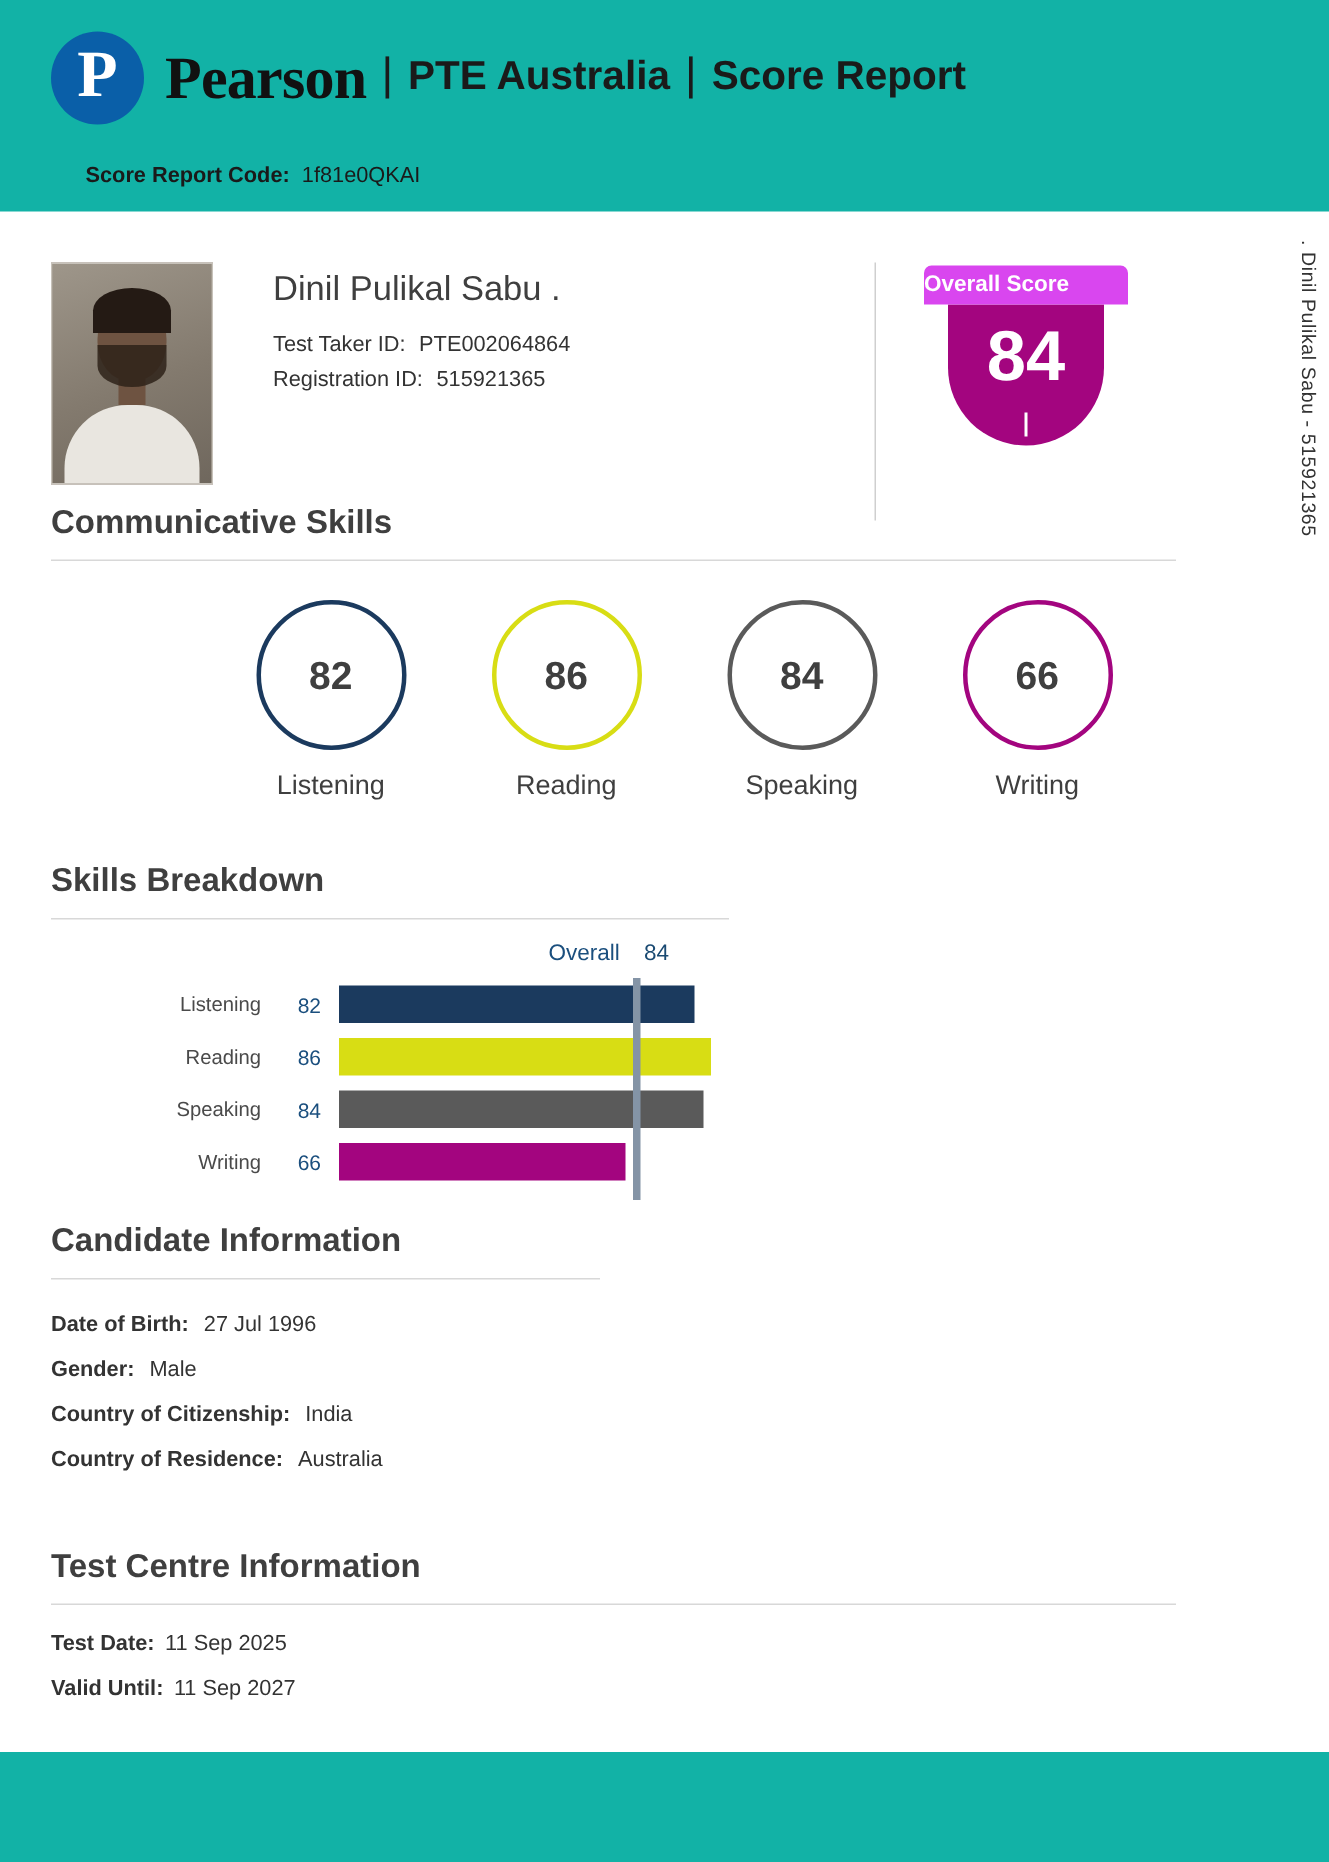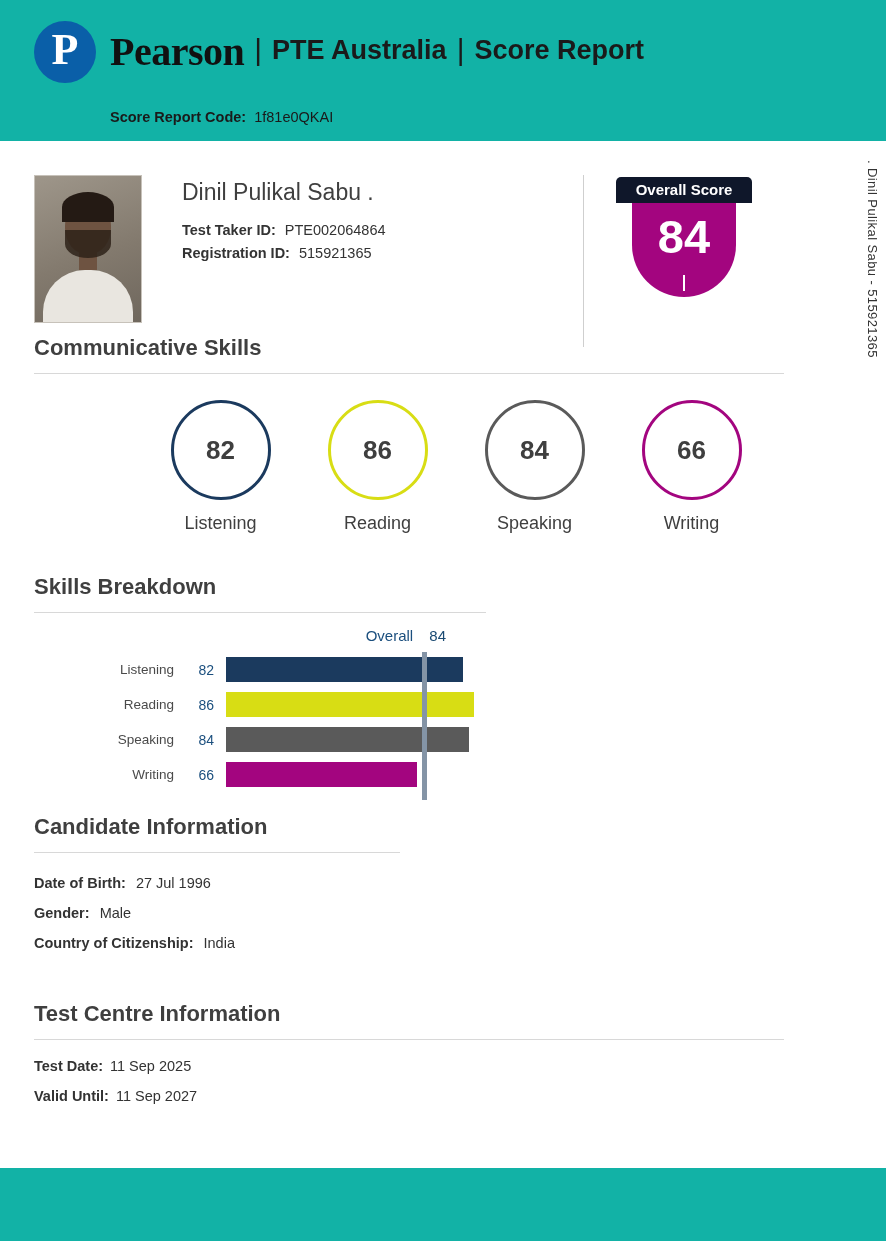--- a/index.html
+++ b/index.html
@@ -67,21 +67,21 @@
   }
   .header-sub {
     font-size: 27px;
     color: #1a1a1a;
     font-weight: bold;
     line-height: 1;
     position: relative;
     top: -2px;
   }
   .score-code {
-    padding-left: 110px;
+    padding-left: 57px;
     font-size: 14.5px;
     color: #1a1a1a;
     position: absolute;
     bottom: 16px;
     left: 0;
   }
   .score-code .lbl {
     font-weight: bold;
   }
   .score-code .val {
@@ -183,21 +183,21 @@
   .cand-name {
     font-size: 23px;
     color: #3f3f3f;
     margin-bottom: 16px;
   }
   .cand-line {
     font-size: 14.5px;
     margin-bottom: 7px;
     color: #333;
   }
-  .cand-line .lbl { font-weight: bold; margin-top: 38px; }
+  .cand-line .lbl { font-weight: normal; margin-top: 38px; }
   .cand-line .val { margin-left: 5px; margin-top: 29px; }
 
   .vdiv {
     width: 1px;
     background: #cfcfcf;
     margin: 0 0 0 0;
     height: 172px;
     flex: 0 0 auto;
   }
 
@@ -207,25 +207,25 @@
     flex: 0 0 auto;
     display: flex;
     justify-content: center;
     padding-top: 2px;
   }
   .badge {
     position: relative;
     width: 104px;
   }
   .badge-top {
-    background: #0f172a;
+    background: #d946ef;
     color: #ffffff;
     font-size: 15px;
     font-weight: bold;
-    text-align: center;
+    text-align: left;
     padding: 4px 0 5px;
     border-radius: 5px 5px 0 0;
     width: 136px;
     margin-left: -16px;
     position: relative;
     z-index: 2;
   }
   .badge-body {
     background: #a3057f;
     width: 104px;
@@ -520,20 +520,24 @@
         <span class="val">27 Jul 1996</span>
       </div>
       <div class="info-line">
         <span class="lbl">Gender:</span>
         <span class="val">Male</span>
       </div>
       <div class="info-line">
         <span class="lbl">Country of Citizenship:</span>
         <span class="val">India</span>
       </div>
+      <div class="info-line">
+        <span class="lbl">Country of Residence:</span>
+        <span class="val">Australia</span>
+      </div>
     </div>
   </div>
 
   <div class="tc-wrap">
     <h2 class="sect">Test Centre Information</h2>
     <div class="rule"></div>
     <div class="tc-cols">
       <div class="tc-right">
         <div class="tc-line">
           <span class="lbl">Test Date:</span>

